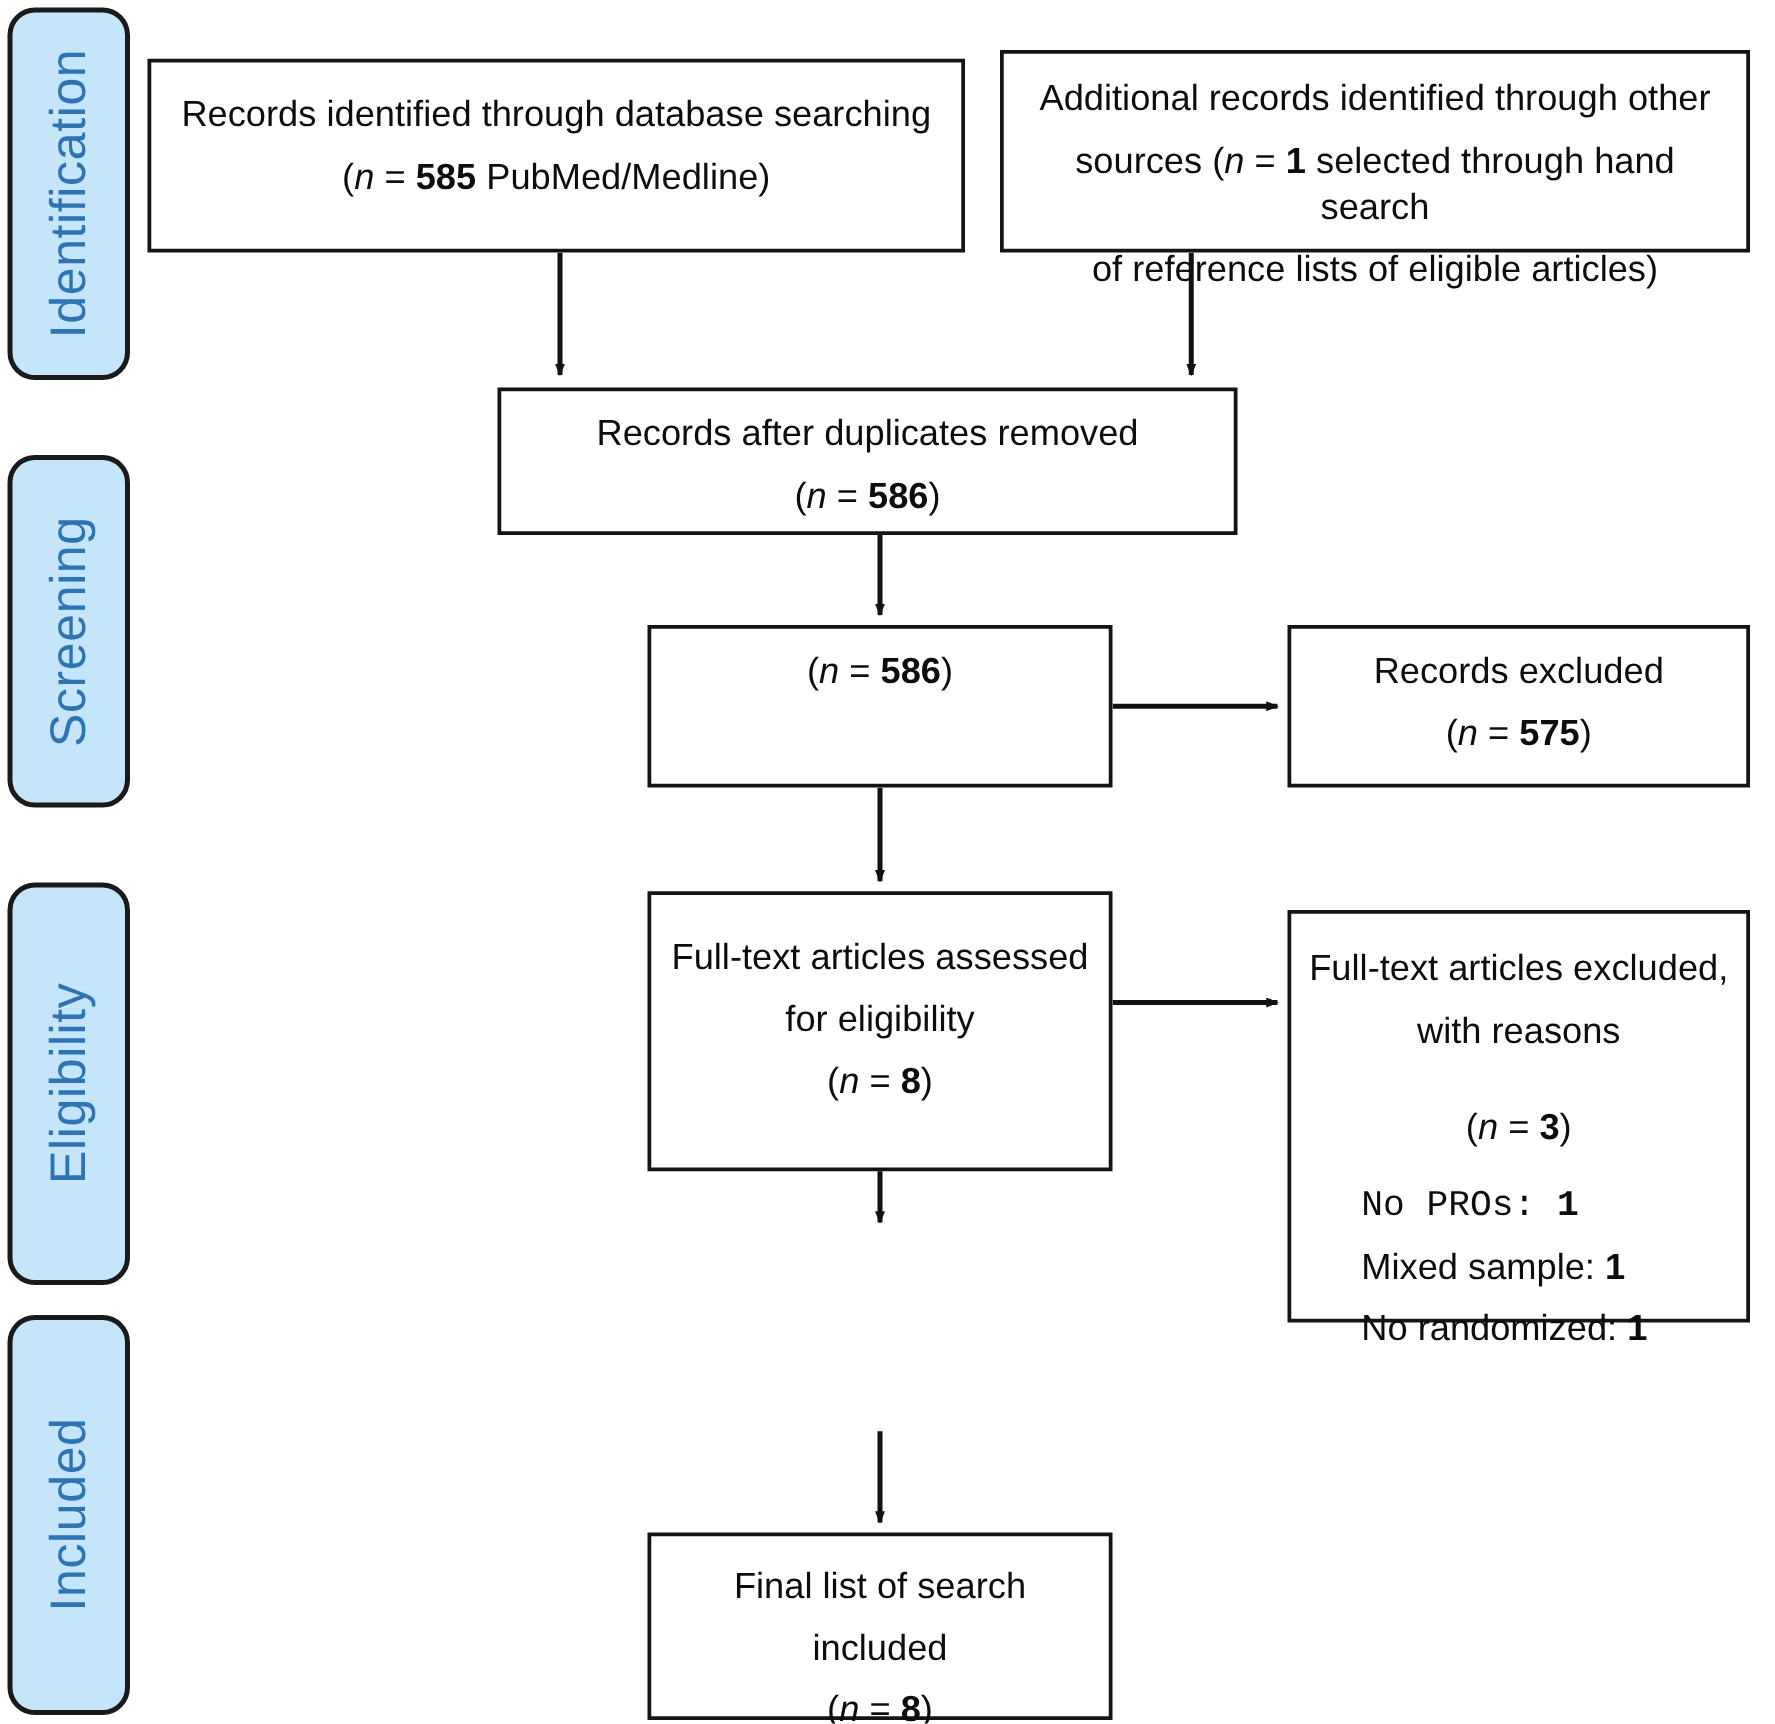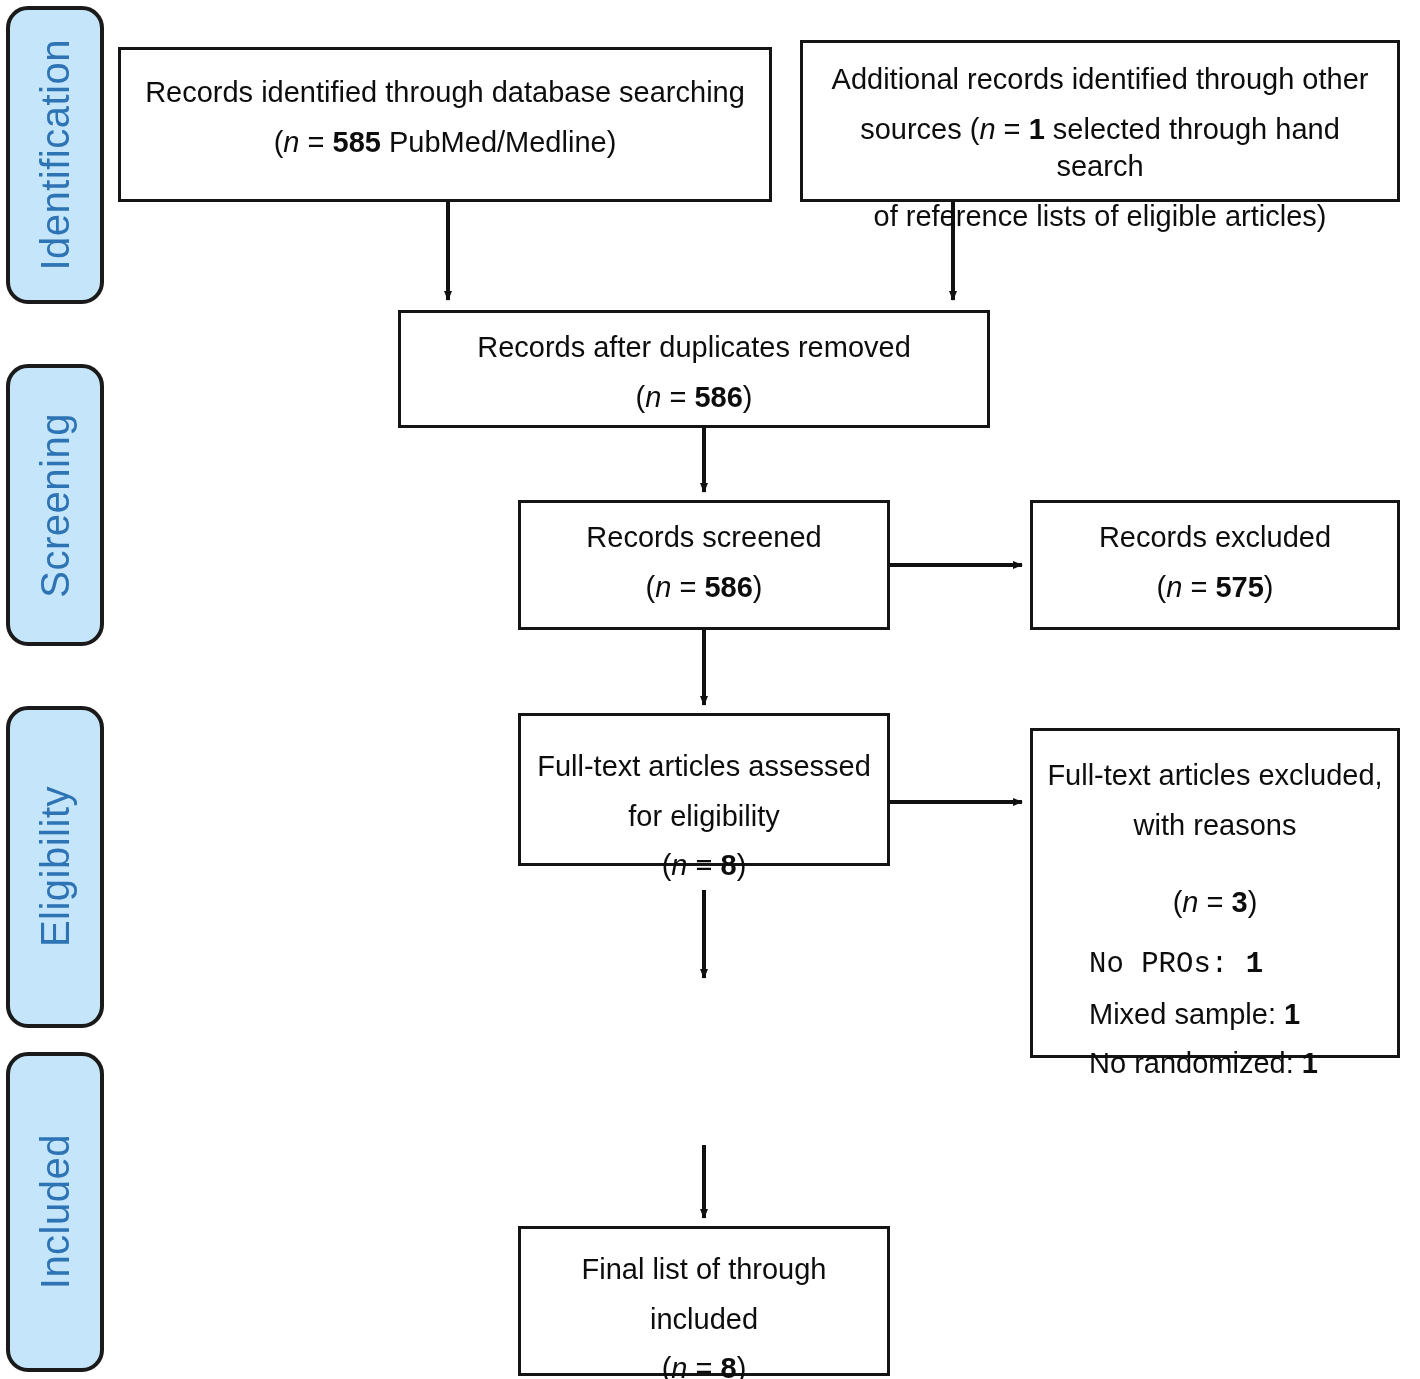--- a/index.html
+++ b/index.html
@@ -142,34 +142,33 @@
   </div>
 
   <div class="box" style="left:398px; top:310px; width:592px; height:118px; justify-content:flex-start; padding-top:16px;">
     <span class="line">Records after duplicates removed</span>
     <span class="line">
       <span>(</span><i>n</i><span> = </span><b>586</b><span>)</span>
     </span>
   </div>
 
   <div class="box" style="left:518px; top:500px; width:372px; height:130px; justify-content:flex-start; padding-top:16px;">
-    <span class="line">Records screened</span>
     <span class="line">
       <span>(</span><i>n</i><span> = </span><b>586</b><span>)</span>
     </span>
   </div>
 
   <div class="box" style="left:1030px; top:500px; width:370px; height:130px; justify-content:flex-start; padding-top:16px;">
     <span class="line">Records excluded</span>
     <span class="line">
       <span>(</span><i>n</i><span> = </span><b>575</b><span>)</span>
     </span>
   </div>
 
-  <div class="box" style="left:518px; top:713px; width:372px; height:153px; justify-content:flex-start; padding-top:32px;">
+  <div class="box" style="left:518px; top:713px; width:372px; height:224px; justify-content:flex-start; padding-top:32px;">
     <span class="line">Full-text articles assessed</span>
     <span class="line">for eligibility</span>
     <span class="line">
       <span>(</span><i>n</i><span> = </span><b>8</b><span>)</span>
     </span>
   </div>
 
   <div class="box excl-reasons" style="left:1030px; top:728px; width:370px; height:330px;">
     <span class="line">Full-text articles excluded,</span>
     <span class="line">with reasons</span>
@@ -182,20 +181,20 @@
     <span class="line reason-block">
       <span>Mixed sample: </span><b>1</b>
     </span>
     <span class="line reason-block">
       <span>No randomized: </span><b>1</b>
     </span>
   </div>
 
 
   <div class="box" style="left:518px; top:1226px; width:372px; height:150px; justify-content:flex-start; padding-top:22px;">
-    <span class="line">Final list of through</span>
+    <span class="line">Final list of search</span>
     <span class="line">included</span>
     <span class="line">
       <span>(</span><i>n</i><span> = </span><b>8</b><span>)</span>
     </span>
   </div>
 
 </div>
 
 </body></html>

